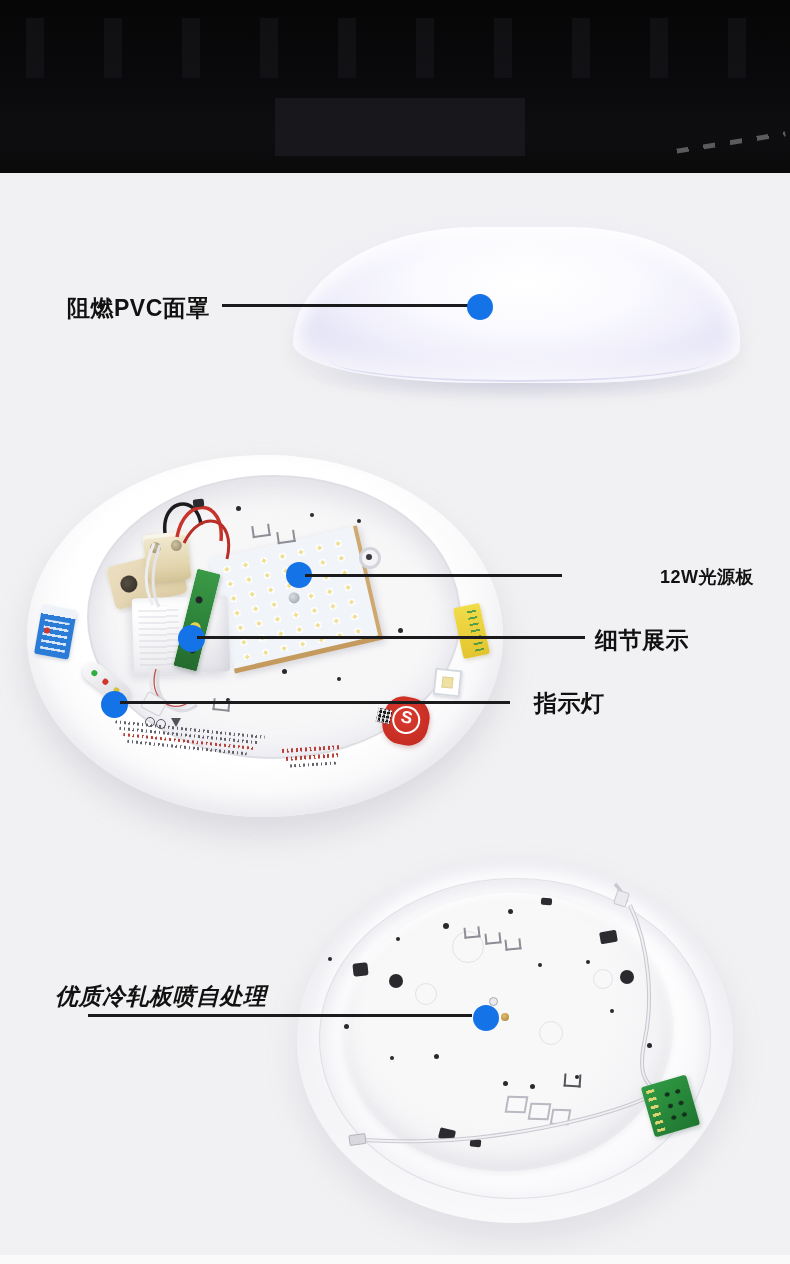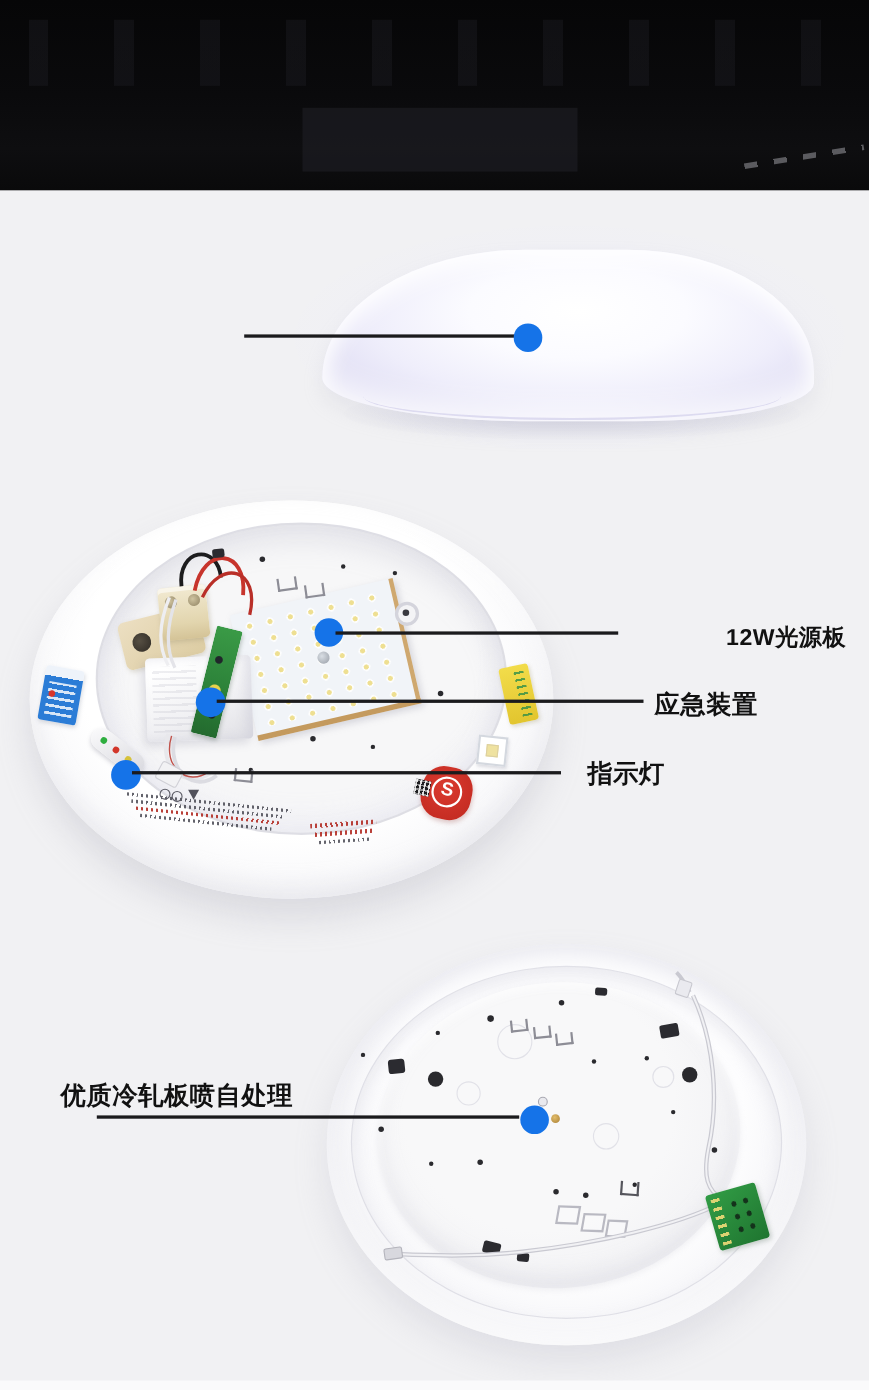--- a/index.html
+++ b/index.html
@@ -143,20 +143,21 @@
   <div id="header">
     <div class="skyline"></div>
     <div class="signblock"></div>
     <div class="roaddash"></div>
   </div>
 
   <div class="dome-glow"></div>
   <div class="dome-shadow"></div>
   <div class="dome"></div>
   <div class="dome-crease"></div>
+  <div class="lbl" style="left:67px;top:293px;">阻燃PVC面罩</div>
   <div class="line" style="left:222px;top:304px;width:246px;"></div>
   <div class="cdot" style="left:467px;top:294px;"></div>
 
   <div id="lamp">
     <div class="lamp-outer"></div>
     <div class="lamp-groove"></div>
 
     <div class="mountplate"></div>
     <div class="terminal"></div>
     <div class="led-board"></div>
@@ -209,25 +210,25 @@
     <span class="certc" style="left:118px;top:262px;"></span>
     <span class="certc" style="left:129px;top:264px;"></span>
     <span class="certt" style="left:144px;top:263px;"></span>
     <div class="prow red" style="left:255px;top:292px;width:60px;height:4px;transform:rotate(-4deg);"></div>
     <div class="prow red" style="left:259px;top:300px;width:54px;height:4px;transform:rotate(-4deg);"></div>
     <div class="prow" style="left:263px;top:308px;width:46px;transform:rotate(-4deg);"></div>
   </div>
 
   <div class="cdot" style="left:286px;top:562px;"></div>
   <div class="line" style="left:305px;top:574px;width:257px;"></div>
-  <div class="lbl" style="left:660px;top:565px;font-size:21px;">12W光源板</div>
+  <div class="lbl" style="left:660px;top:565px;font-size:18px;">12W光源板</div>
 
   <div class="cdot" style="left:178px;top:625px;width:27px;height:27px;"></div>
   <div class="line" style="left:197px;top:636px;width:388px;"></div>
-  <div class="lbl" style="left:595px;top:625px;">应急装置</div>
+  <div class="lbl" style="left:595px;top:625px;">细节展示</div>
 
   <div class="cdot" style="left:101px;top:691px;width:27px;height:27px;"></div>
   <div class="line" style="left:120px;top:701px;width:390px;"></div>
   <div class="lbl" style="left:518px;top:688px;margin-left:16px;">指示灯</div>
 
   <div id="plate">
     <div class="plate-outer"></div>
     <div class="plate-ring"></div>
     <div class="plate-metal"></div>
 
@@ -272,18 +273,18 @@
       <path d="M333,47 C352,88 357,142 347,186 C342,212 346,224 360,233" fill="none" stroke="#c9c9d1" stroke-width="4"></path>
       <path d="M333,47 C352,88 357,142 347,186 C342,212 346,224 360,233" fill="none" stroke="#f1f1f4" stroke-width="1.8"></path>
       <path d="M358,236 C318,256 248,272 178,280 C138,284 108,284 64,282" fill="none" stroke="#c9c9d1" stroke-width="4"></path>
       <path d="M358,236 C318,256 248,272 178,280 C138,284 108,284 64,282" fill="none" stroke="#f1f1f4" stroke-width="1.8"></path>
     </svg>
     <div class="pcb2"></div>
     <div class="connector"></div>
     <div class="topclip"></div>
   </div>
 
-  <div class="lbl" style="left:55px;top:981px;">优质冷轧板喷自处理</div>
+  <div class="lbl" style="left:55px;top:981px;font-style:italic;">优质冷轧板喷自处理</div>
   <div class="line" style="left:88px;top:1014px;width:384px;"></div>
   <div class="cdot" style="left:473px;top:1005px;"></div>
 
   <div class="botstrip"></div>
 </div>
 
 </body></html>

